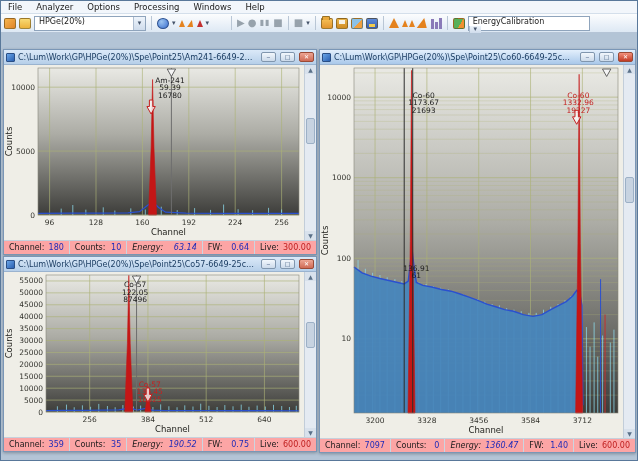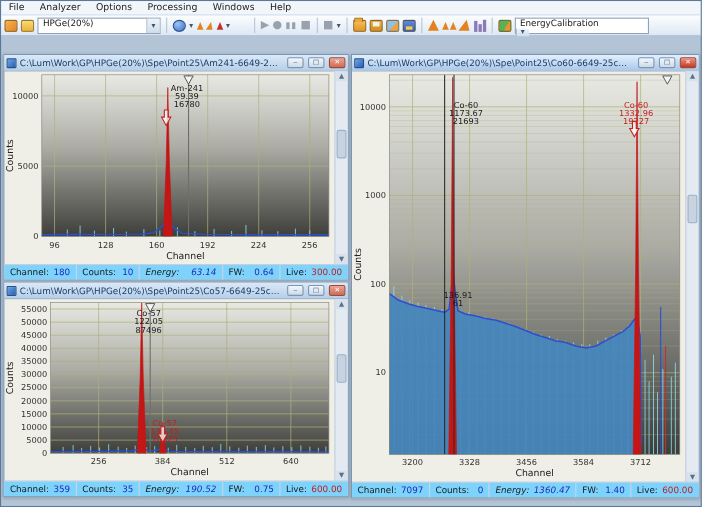--- a/index.html
+++ b/index.html
@@ -58,21 +58,21 @@
   .cwb{width:15px;height:10px;flex:0 0 15px;border:1px solid #8096ae;border-radius:2px;margin-left:1px;
        background:linear-gradient(#f2f7fc,#ccdaea);font-size:6px;line-height:8px;text-align:center;color:#3a5578;}
   .cwb.close{background:linear-gradient(#eda593,#cf6a55);color:#fff;border-color:#9a4a36;}
   .child.active .cwb.close{background:linear-gradient(#f2917c,#c23a24);}
   .cbody{position:absolute;left:0;right:0;top:15px;bottom:14px;display:flex;}
   svg.plot{flex:1;height:100%;display:block;}
   .vscroll{width:12px;position:relative;background:#e4eaf2;border-left:1px solid #c2cdd9;}
   .vsar{position:absolute;left:0;right:0;height:9px;font-size:6px;text-align:center;color:#5a7088;line-height:9px;background:#d8e1ec;}
   .vsar.up{top:0;} .vsar.dn{bottom:0;}
   .vsthumb{position:absolute;left:1px;right:1px;top:30%;height:26px;background:#c7d3e1;border:1px solid #9cb0c6;border-radius:2px;}
-  .cstatus{position:absolute;left:0;right:0;bottom:0;height:14px;background:#7dd3fc;border-top:1px solid #c6d0dc;display:flex;align-items:center;}
+  .cstatus{position:absolute;left:0;right:0;bottom:0;height:14px;background:#fca5a5;border-top:1px solid #c6d0dc;display:flex;align-items:center;}
   .seg{display:flex;justify-content:space-between;align-items:center;padding:0 5px;border-right:1px solid #ccd5e0;height:100%;}
   .seg:last-child{border-right:none;}
   .lab{font-size:8px;color:#1a1a1a;}
   .val{font-size:8px;color:#1f2bb8;margin-left:4px;}
   .val.red{color:#c02020;}
   .s-ch{flex:1.05;} .s-ct{flex:.9;} .s-en{flex:1.25;font-style:italic;} .s-fw{flex:.8;} .s-lv{flex:.95;justify-content:flex-end;}
   
   .tick{font:7.5px "DejaVu Sans",sans-serif;fill:#33332d;}
   .ann{font:7.5px "DejaVu Sans",sans-serif;}
   .axlab{font:8.5px "DejaVu Sans",sans-serif;fill:#22221e;}

